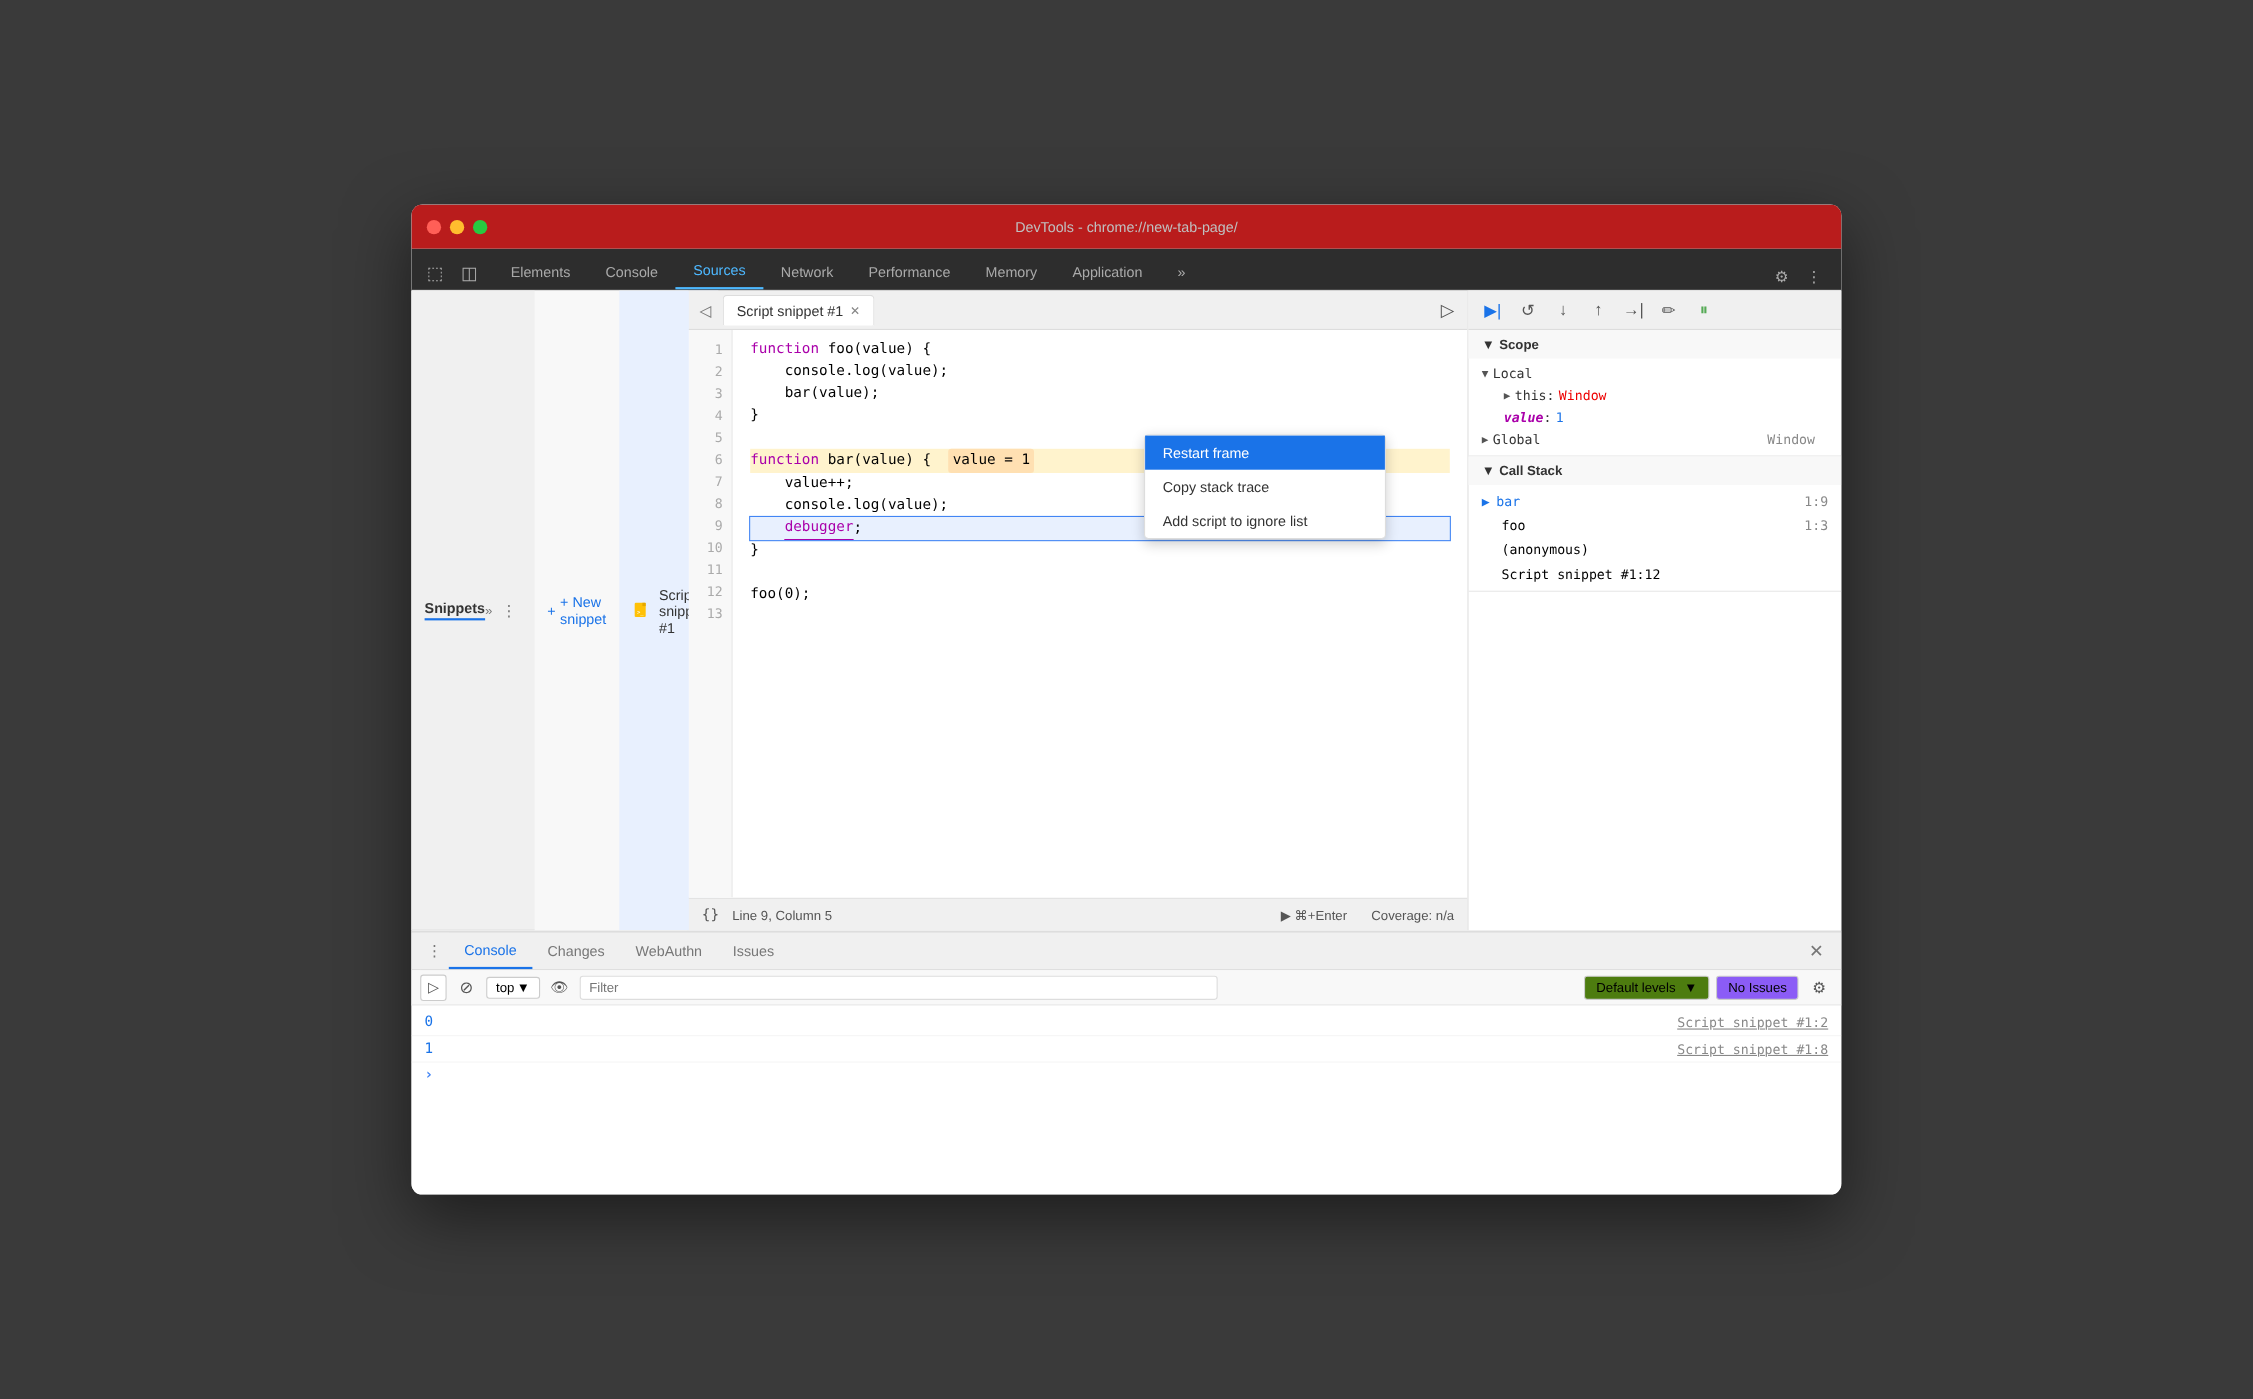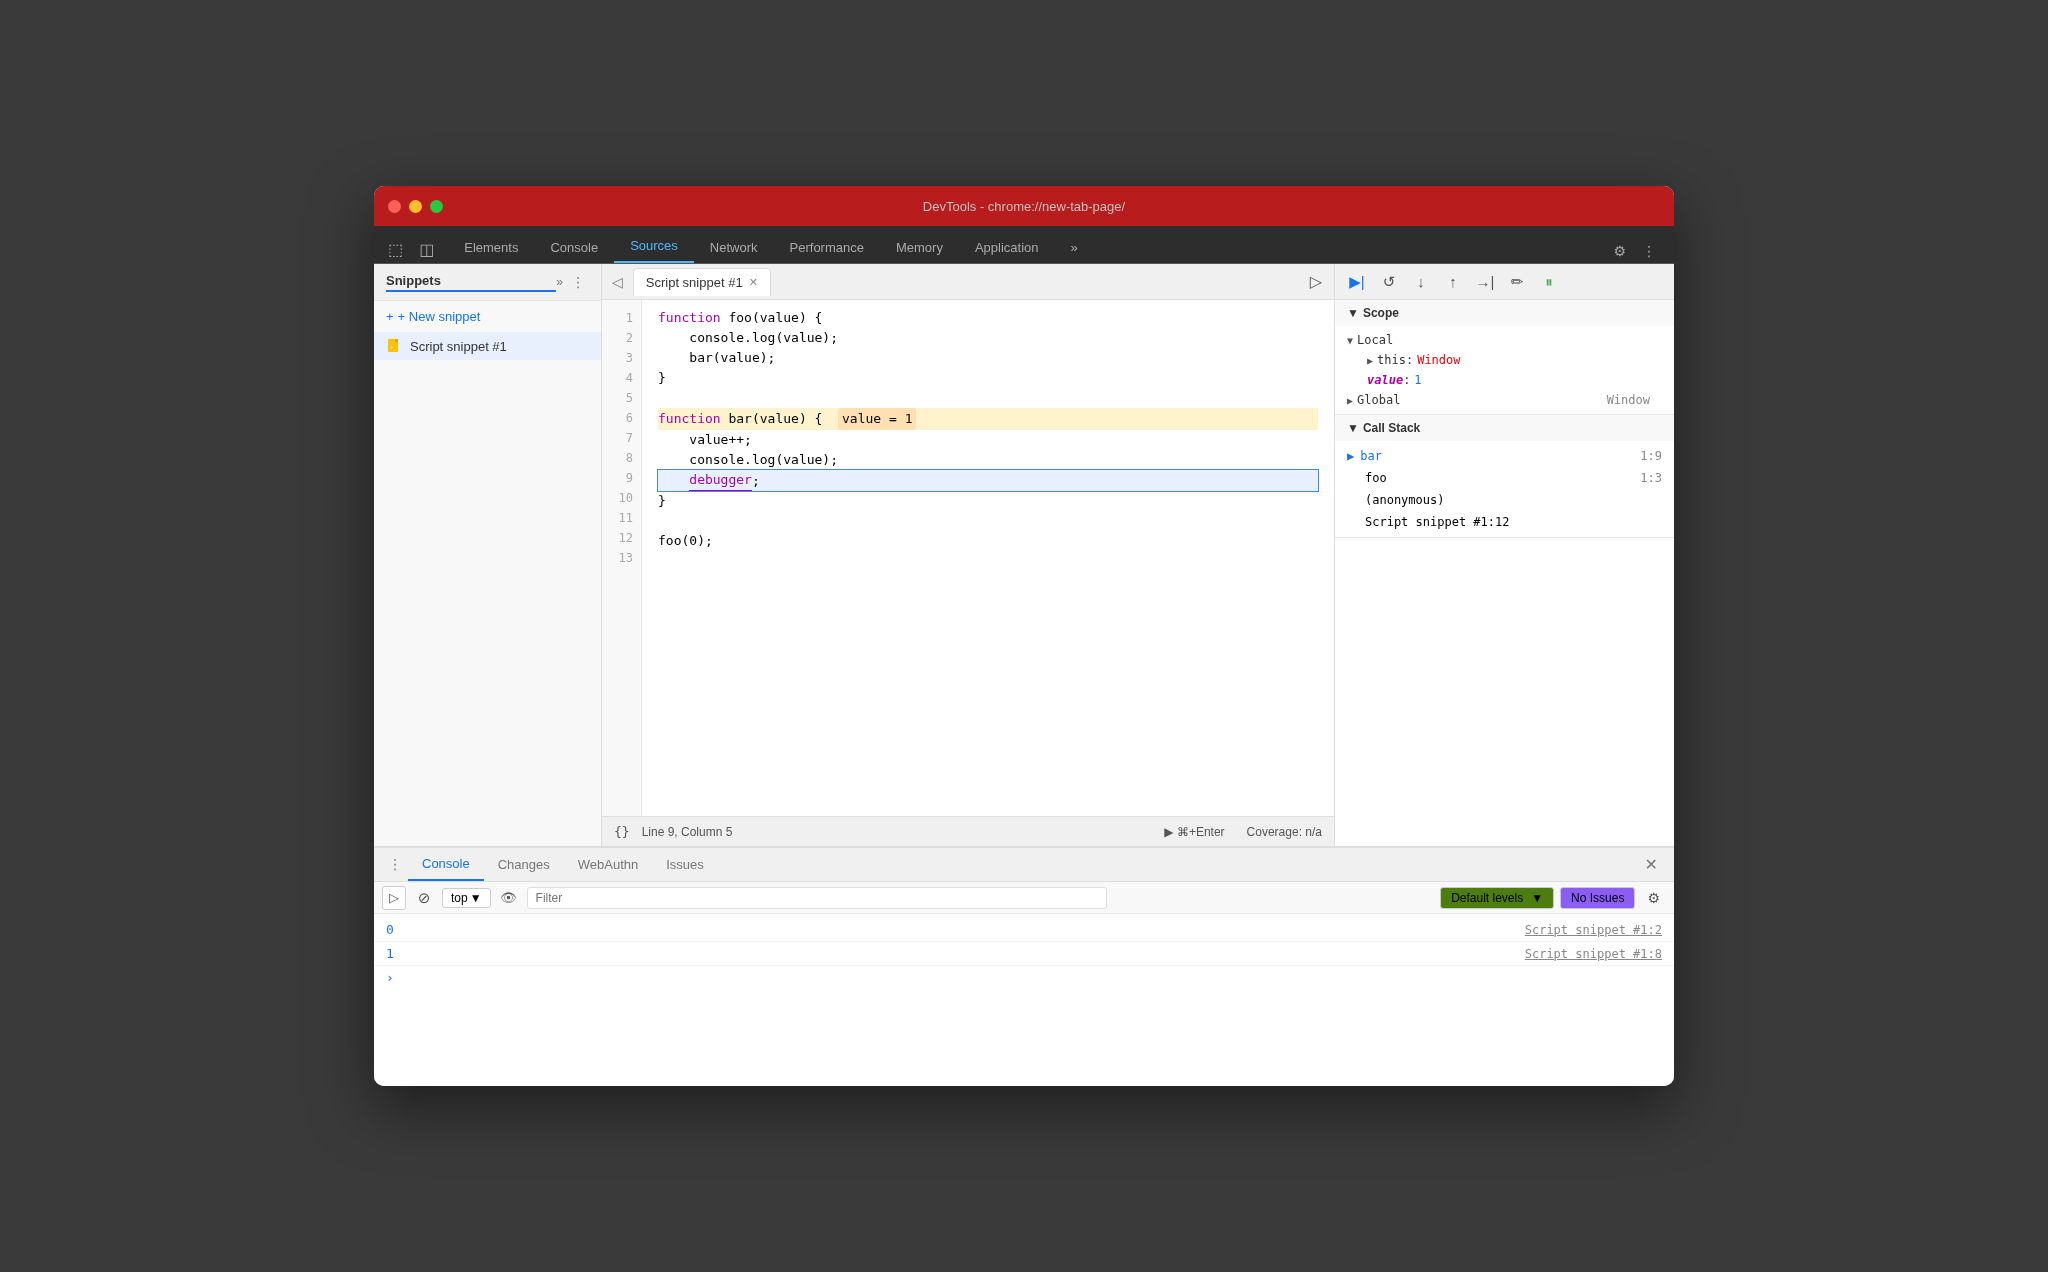--- a/index.html
+++ b/index.html
@@ -103,25 +103,25 @@
     }
     
     .content-area {
       display: flex;
       flex: 1;
       overflow: hidden;
       background: #fff;
     }
     
     .sidebar {
-      width: 228px;
+      width: 252px;
       background: #f8f8f8;
       border-right: 1px solid #ddd;
       display: flex;
-      flex-direction: column;
+      flex-direction: row;
       flex-shrink: 0;
     }
     .sidebar-header {
       display: flex;
       align-items: center;
       padding: 8px 12px;
       border-bottom: 1px solid #e0e0e0;
       background: #f0f0f0;
     }
     .sidebar-title {
@@ -737,20 +737,25 @@
             <span>(anonymous)</span>
           </div>
           <div class="call-stack-row">
             <span style="margin-right:18px;"></span>
             <span>Script snippet #1:12</span>
           </div>
         </div>
       </div>
     </div>
 
+    <div class="context-menu">
+      <div class="context-menu-item selected">Restart frame</div>
+      <div class="context-menu-item">Copy stack trace</div>
+      <div class="context-menu-item">Add script to ignore list</div>
+    </div>
   </div>
 
   <div class="bottom-panel">
     <div class="bottom-tab-bar">
       <span class="bottom-tab-bar more-btn">⋮</span>
       <div class="bottom-tab active">Console</div>
       <div class="bottom-tab">Changes</div>
       <div class="bottom-tab">WebAuthn</div>
       <div class="bottom-tab">Issues</div>
       <div class="bottom-tab-bar-right">

